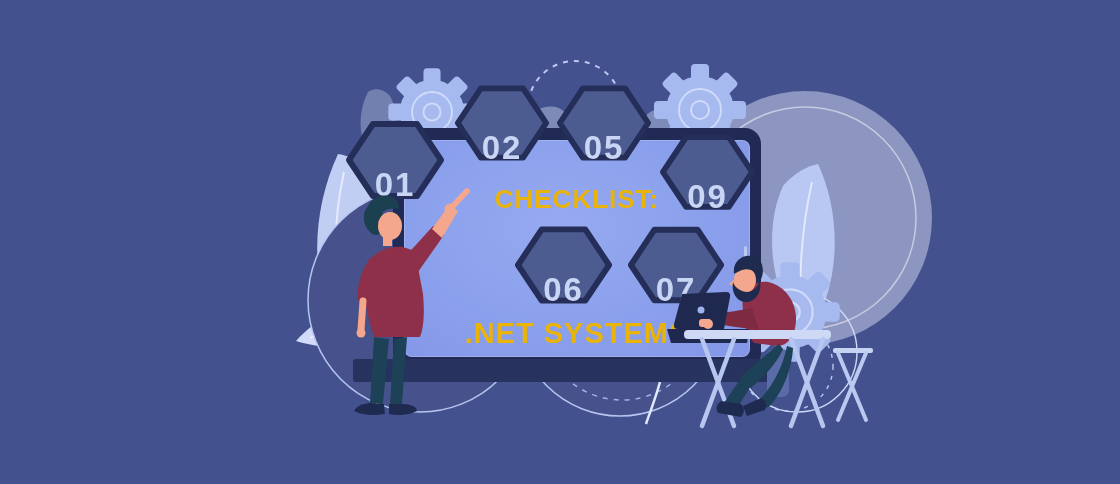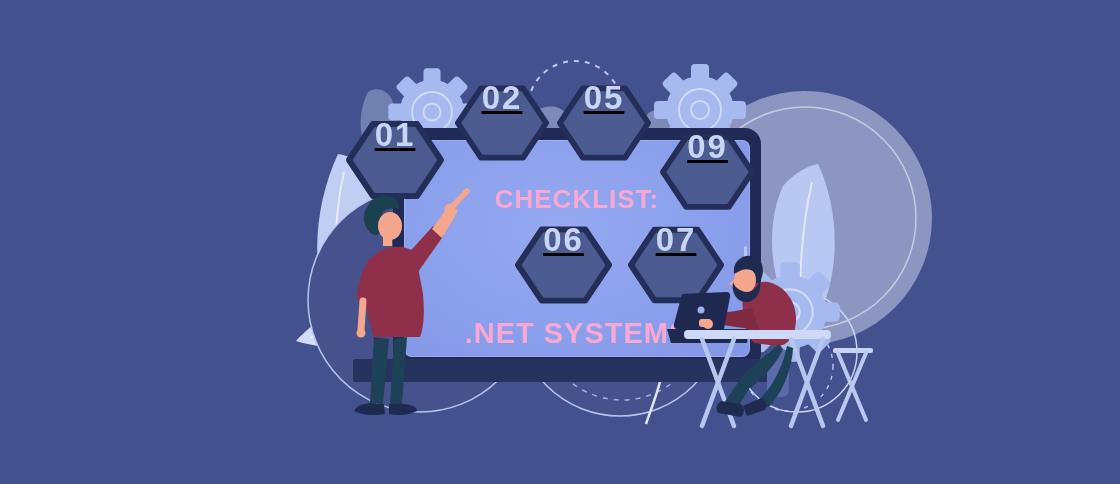--- a/index.html
+++ b/index.html
@@ -7,24 +7,24 @@
          font-family:"Liberation Sans",sans-serif;}
   .bg-svg,.fg-svg{position:absolute;left:0;top:0;}
   .monitor-frame{position:absolute;left:393px;top:128px;width:368px;height:241px;
                  background:#202a54;border-radius:16px;}
   .monitor-screen{position:absolute;left:404px;top:140px;width:346px;height:217px;border-radius:8px;
                   background:radial-gradient(ellipse at 45% 40%, #96a9f1 0%, #8ba0ec 55%, #8396e7 100%);
                   box-shadow:inset 0 0 0 1px rgba(195,208,250,.35);}
   .screen-dash{position:absolute;width:3px;border-radius:2px;background:#b9c8f2;}
   .monitor-base{position:absolute;left:353px;top:359px;width:419px;height:23px;
                 background:#28325f;border-radius:3px;}
-  .hex{position:absolute;display:flex;align-items:flex-start;justify-content:center;text-decoration:underline;}
+  .hex{position:absolute;display:flex;align-items:flex-end;justify-content:center;}
   .hex svg{position:absolute;left:0;top:0;width:100%;height:100%;}
   .hex .num{position:relative;color:#c9d5f4;font-weight:bold;font-size:33px;letter-spacing:2px;}
-  .heading{position:absolute;left:404px;width:346px;text-align:center;color:#f9a8d4;font-weight:bold;}
+  .heading{position:absolute;left:404px;width:346px;text-align:center;color:#eab308;font-weight:bold;}
   .heading.h1{top:184px;font-size:26px;letter-spacing:1px;}
   .heading.h2{top:317px;font-size:29px;letter-spacing:1px;}
   .person-svg{position:absolute;}
 </style>
 </head>
 <body>
 
 <div class="scene">
 
   <svg class="bg-svg" width="1120" height="484" viewBox="0 0 1120 484">

